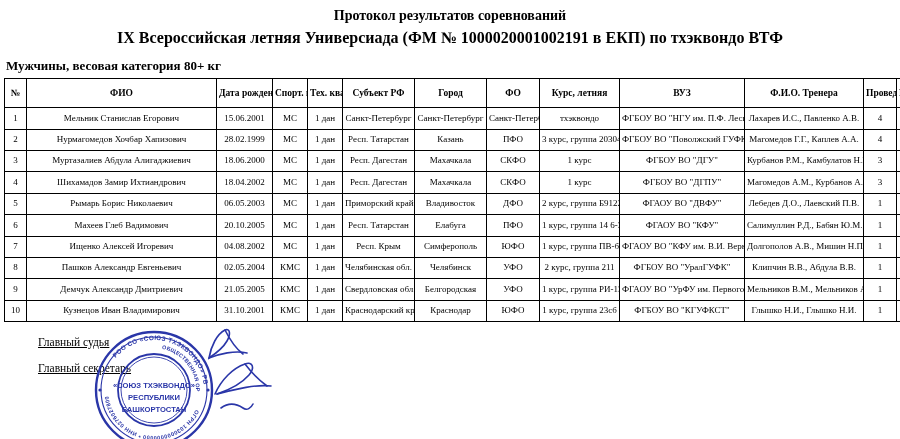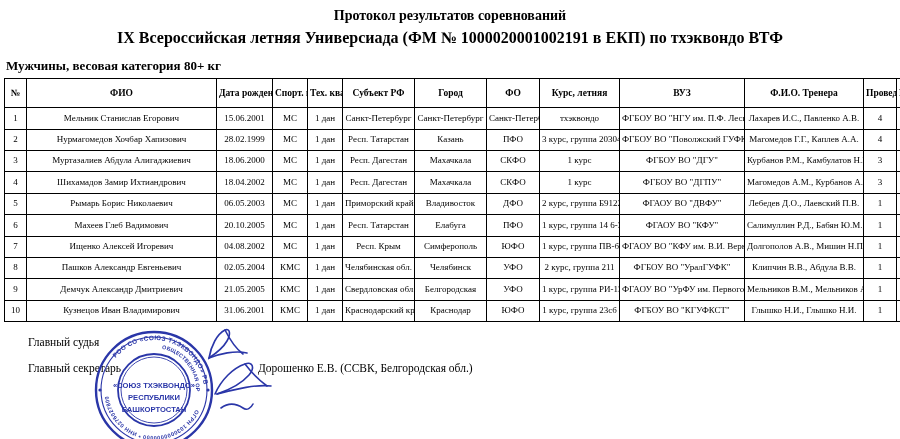--- a/index.html
+++ b/index.html
@@ -100,22 +100,23 @@
   col.c-course{ width: 80px; }
   col.c-vuz   { width: 125px; }
   col.c-coach { width: 119px; }
   col.c-bouts { width: 33px; }
   col.c-wins  { width: 33px; }
 
   
   .sign-block {
     position: relative;
     margin-top: 14px;
-    padding-left: 28px;
+    padding-left: 38px;
     font-size: 11.5px;
+    text-decoration: underline;
   }
   .sign-row {
     display: flex;
     align-items: baseline;
     height: 26px;
   }
   .sign-label {
     width: 230px;
   }
   .sign-value {
@@ -338,21 +339,21 @@
           <td class="sh-4">ФГАОУ ВО "УрФУ им. Первого Президента России Б.Н. Ельцина"</td>
           <td>Мельников В.М., Мельников А.М.</td>
           <td>1</td>
           <td>0</td>
 
         </tr>
 
         <tr>
           <td>10</td>
           <td class="cell-name">Кузнецов Иван Владимирович</td>
-          <td>31.06.2001</td>
+          <td>31.10.2001</td>
           <td>КМС</td>
           <td>1 дан</td>
           <td class="sh-2">Краснодарский край</td>
           <td>Краснодар</td>
           <td>ЮФО</td>
           <td class="sh-2">1 курс, группа 23сб</td>
           <td>ФГБОУ ВО "КГУФКСТ"</td>
           <td>Глышко Н.И., Глышко Н.И.</td>
           <td>1</td>
           <td>0</td>
@@ -364,21 +365,20 @@
   </div>
 
   <div class="sign-block">
 
     <div class="sign-row">
       <div class="sign-label">Главный судья</div>
     </div>
 
     <div class="sign-row">
       <div class="sign-label">Главный секретарь</div>
-      <div class="sign-value">Дорошенко Е.В. (ССВК, Белгородская обл.)</div>
     </div>
 
     <svg class="sig-scribble" viewBox="0 0 110 92">
       <g fill="none" stroke="#2a36a8" stroke-width="1.6" stroke-linecap="round">
         <path d="M14 34 C16 22, 22 10, 30 6 C35 4, 36 10, 32 17 C28 24, 20 30, 14 34 Z"></path>
         <path d="M14 34 C24 30, 40 26, 52 29"></path>
         <path d="M30 6 C34 14, 40 24, 48 30"></path>
         <path d="M20 70 C26 56, 38 44, 50 40 C58 37, 60 44, 54 51 C47 59, 34 66, 22 70"></path>
         <path d="M22 70 C38 66, 60 60, 76 62"></path>
         <path d="M50 40 C56 48, 64 56, 72 62"></path>

